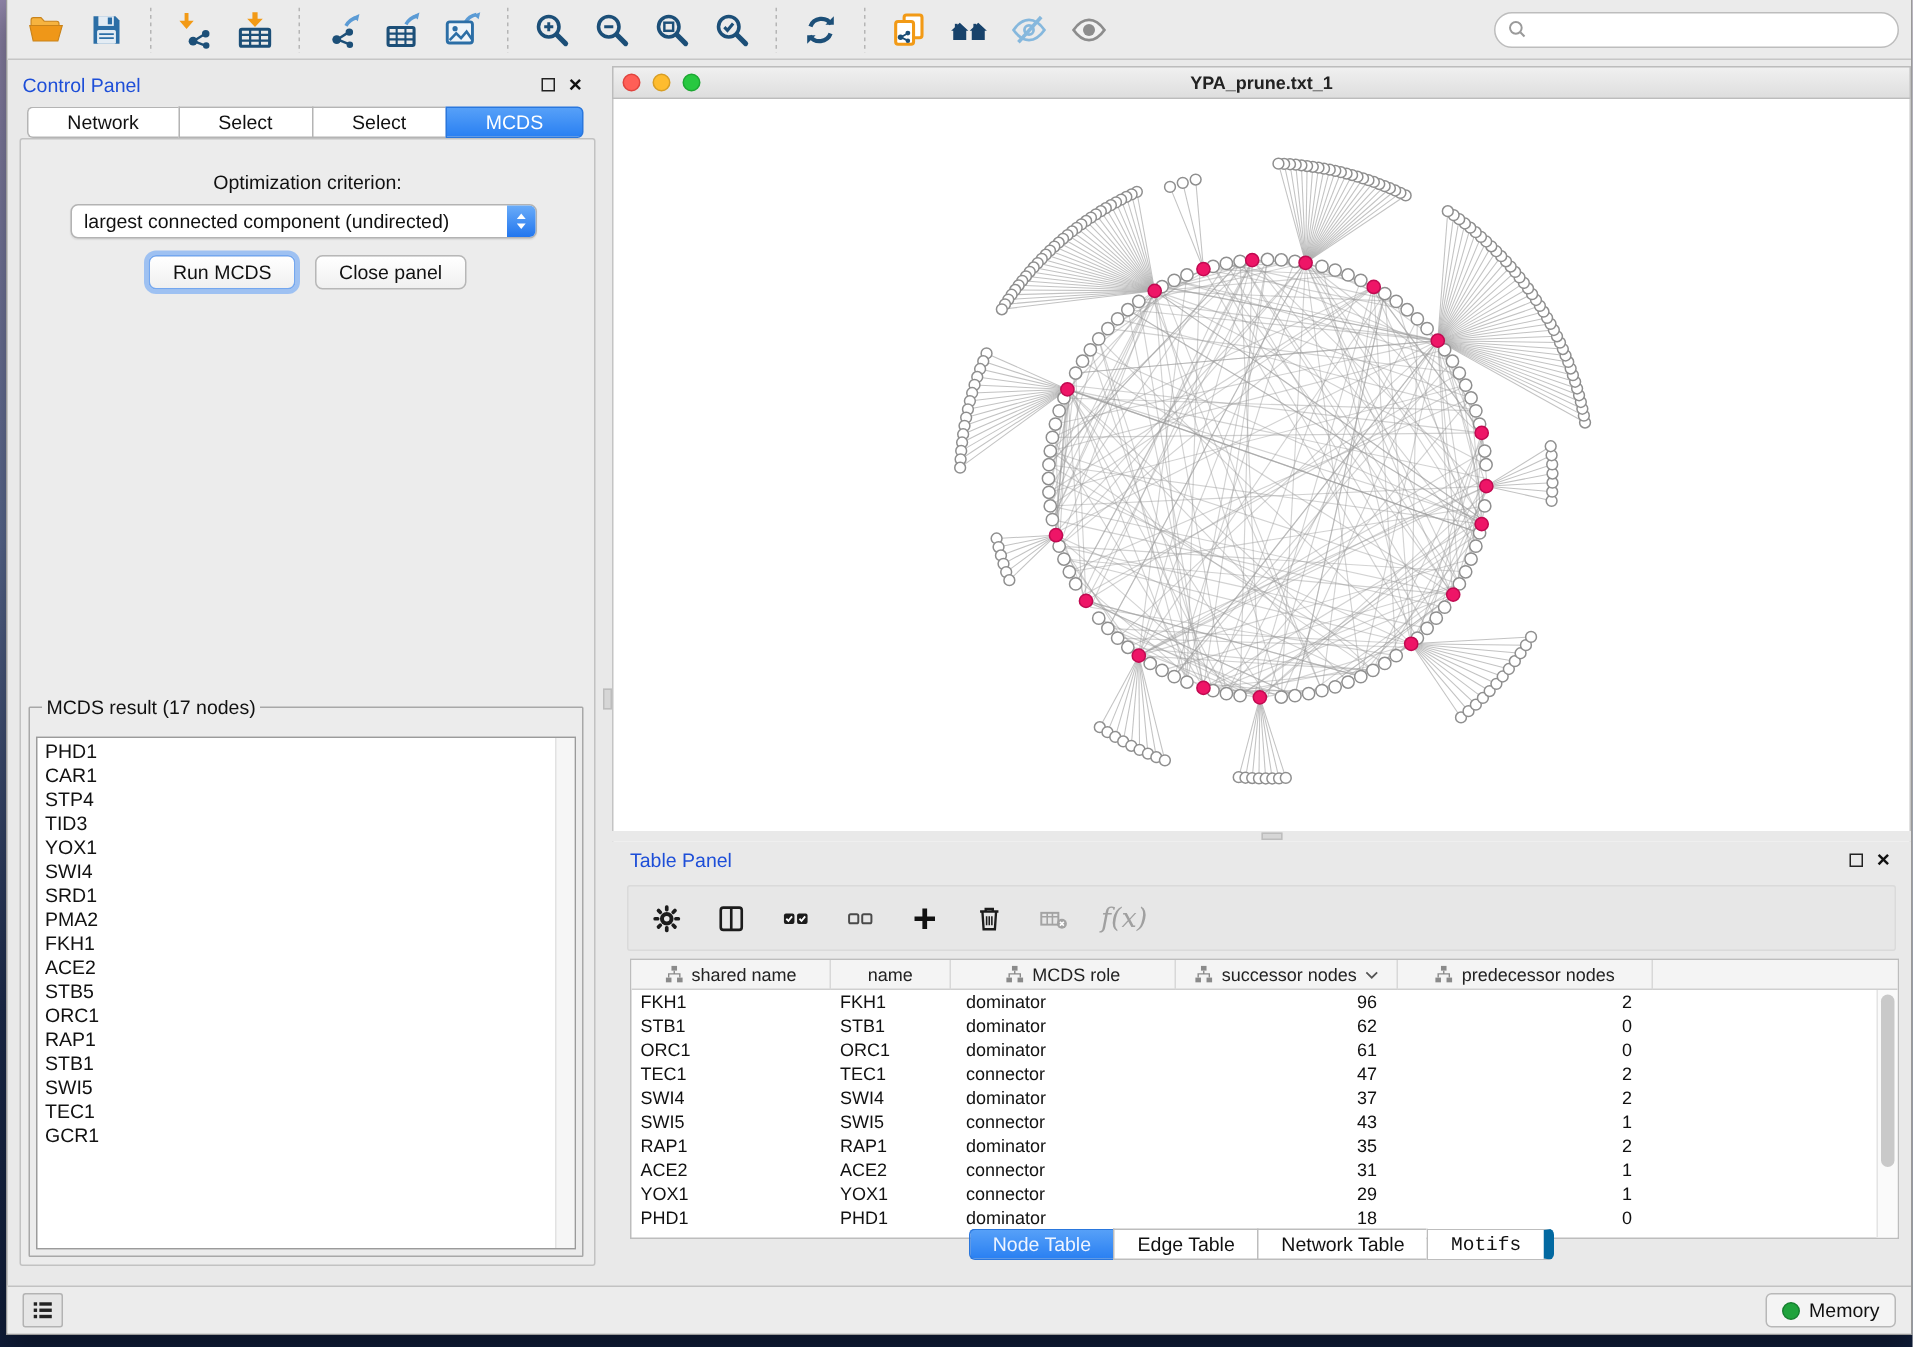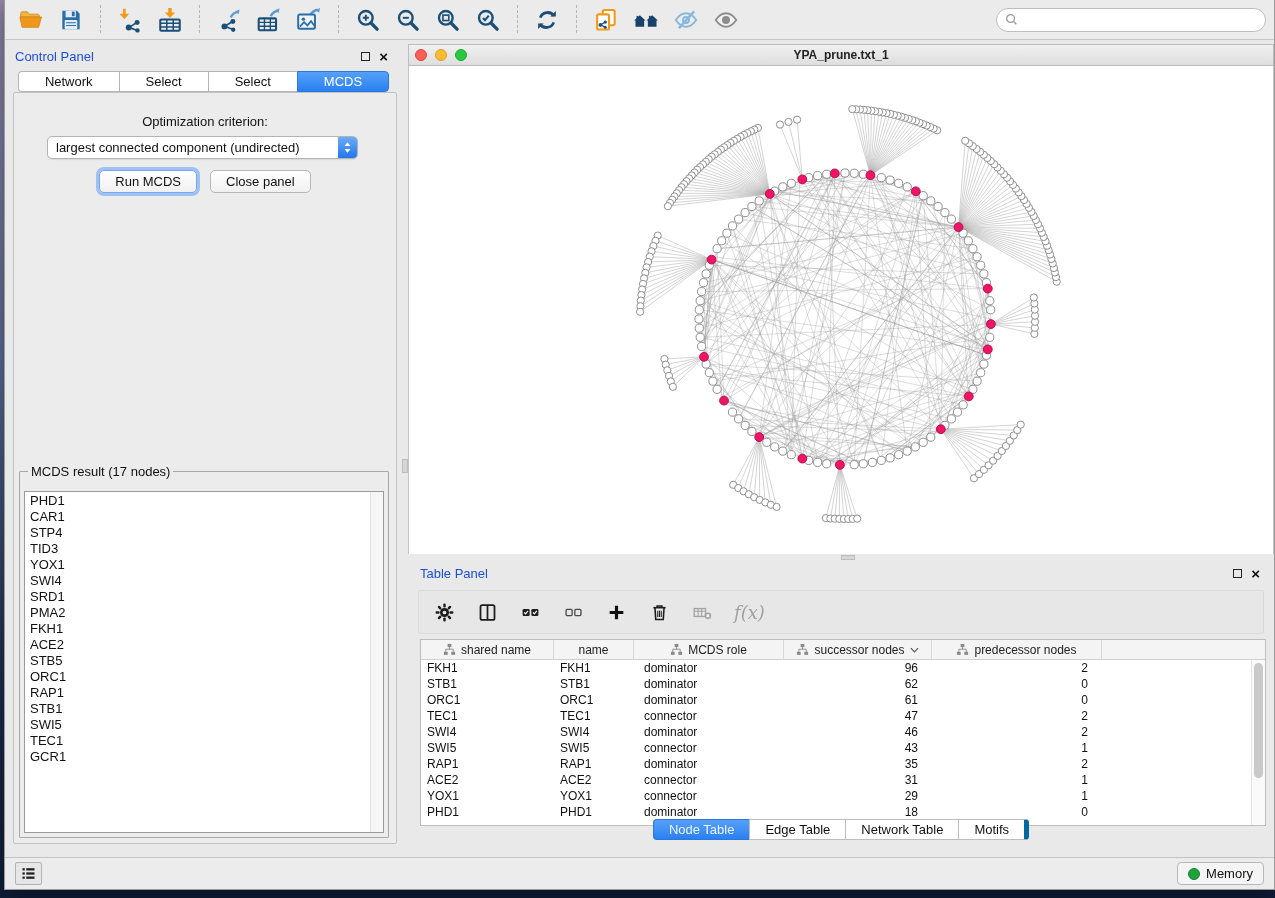--- a/index.html
+++ b/index.html
@@ -105,21 +105,21 @@
   .td { font-size:12px; line-height:16px; color:#111; white-space:nowrap; }
   .td.l { padding-left:6px; }
   .td.l2 { padding-left:10px; }
   .td.r { text-align:right; padding-right:14px; }
   .tbl-vscroll { position:absolute; right:0; top:20px; bottom:0; width:14px; background:#fafafa; border-left:1px solid #e4e4e4; }
   .tbl-vscroll .thumb { position:absolute; left:2px; right:2px; top:3px; height:115px; background:#c9c9c9; border-radius:5px; }
   .tp-tabs { position:absolute; left:0; right:0; bottom:17px; display:flex; justify-content:center; }
   .tp-tab { height:21px; padding:0 15px; background:#fff; border:1px solid #bdbdbd; border-right:none;
     font-size:13px; display:flex; align-items:center; cursor:pointer; color:#111; }
   .tp-tab:first-child { border-radius:4px 0 0 4px; }
-  .tp-tab:last-child { border-radius:0 4px 4px 0; border-right:5px solid #0369a1; }
+  .tp-tab:last-child { border-radius:0 4px 4px 0; border-right:7px solid #0369a1;font-family:Liberation Mono, monospace; }
   .tp-tab.active { background:linear-gradient(#56a0f8,#2a80f2); color:#eef4ff; border-color:#2a77dd; }
 
   
   .status-bar { position:absolute; left:0; right:0; bottom:0; height:32px; background:#ececec;
     border-top:1px solid #c2c2c2; display:flex; align-items:center; padding:0 10px; }
   .list-btn { width:27px; height:23px; background:#e6e6e6; border:1px solid #b3b3b3; border-radius:2px;
     display:flex; align-items:center; justify-content:center; cursor:pointer; }
   .list-btn svg { width:17px; height:17px; }
   .memory-btn { margin-left:auto; height:23px; padding:0 10px; background:#f4f4f4; border:1px solid #b8b8b8;
     border-radius:4px; display:flex; align-items:center; gap:6px; font-size:13px; cursor:pointer; color:#111; }
@@ -1162,21 +1162,21 @@
             <div class="td l">TEC1</div>
             <div class="td l2">connector</div>
             <div class="td r">47</div>
             <div class="td r">2</div>
             <div class="td"></div>
           </div>
         <div class="trow">
             <div class="td l">SWI4</div>
             <div class="td l">SWI4</div>
             <div class="td l2">dominator</div>
-            <div class="td r">46</div>
+            <div class="td r">37</div>
             <div class="td r">2</div>
             <div class="td"></div>
           </div>
         <div class="trow">
             <div class="td l">SWI5</div>
             <div class="td l">SWI5</div>
             <div class="td l2">connector</div>
             <div class="td r">43</div>
             <div class="td r">1</div>
             <div class="td"></div>

